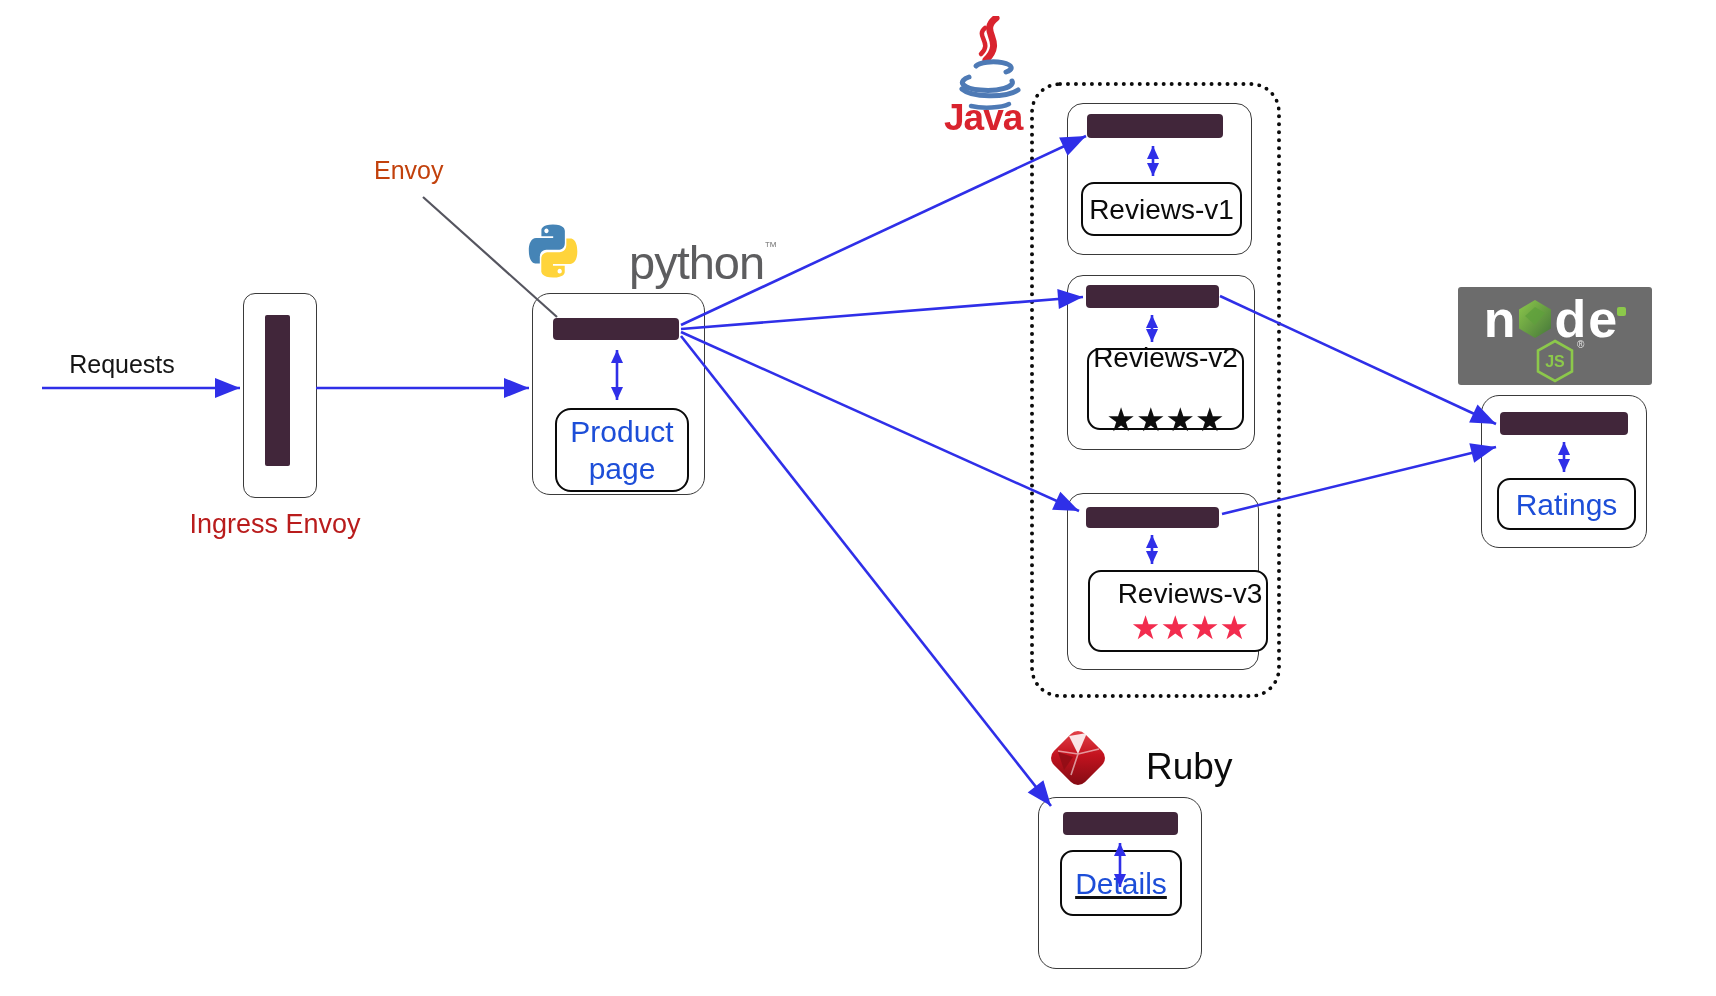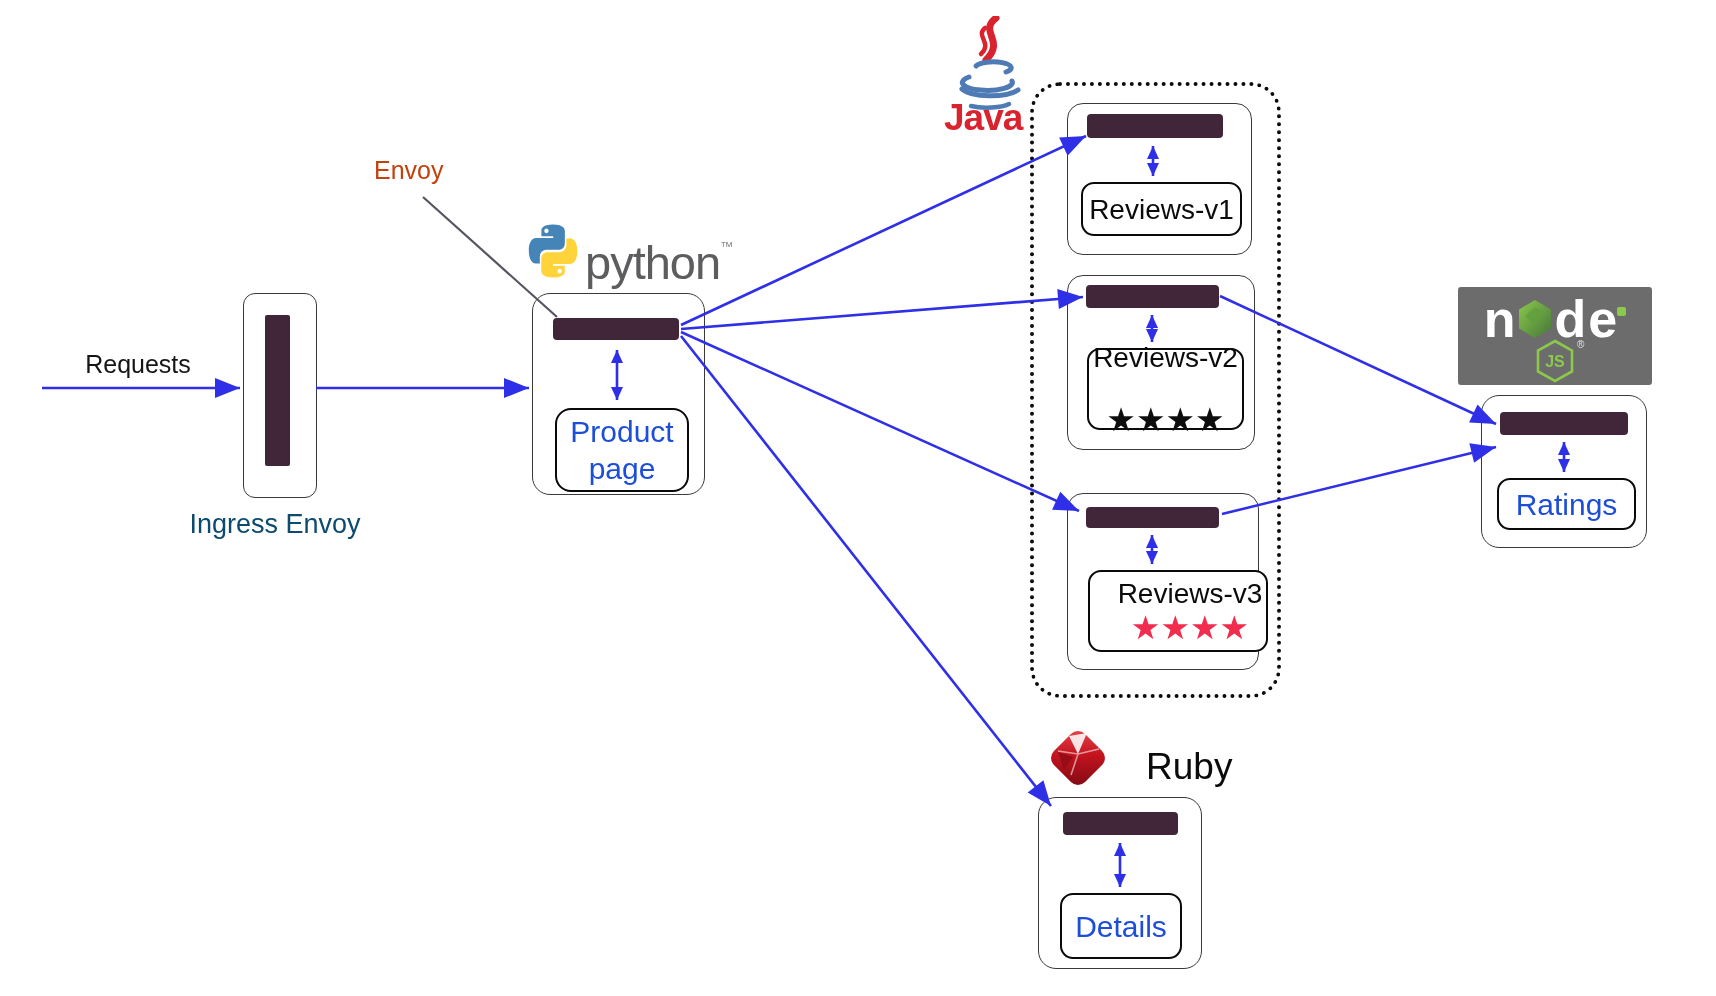--- a/index.html
+++ b/index.html
@@ -16,39 +16,39 @@
   .label-box{
     position:absolute;background:#fff;border:2.6px solid #0a0a0a;border-radius:13px;
     display:flex;flex-direction:column;align-items:center;justify-content:center;
     text-align:center;
   }
   .svc-name{font-size:28px;line-height:31px;color:#0b0b0b;}
   .svc-name-lg{font-size:30px;line-height:37px;color:#1d4ed8;}
   .stars{font-size:33px;line-height:33px;letter-spacing:0;margin-top:2px;}
   .stars.black{color:var(--c-stars-black,#0d0d0d);}
   .stars.red{color:var(--c-stars-red,#f22c4e);}
-  .free-label{position:absolute;font-size:25px;color:#151515;margin-left:16px;}
+  .free-label{position:absolute;font-size:25px;color:#151515;}
   .dotted-box{position:absolute;border:4.2px dotted #0c0c0c;border-radius:30px;background:transparent;}
   .links{position:absolute;left:0;top:0;pointer-events:none;z-index:6;}
   
   .py-text{position:absolute;font-size:47px;font-weight:500;letter-spacing:-1px;
-    color:var(--c-python-gray,#6a6a6a);line-height:50px;}
+    color:var(--c-python-gray,#6a6a6a);line-height:50px;margin-left:44px;}
   .py-tm{font-size:13px;color:#8a8a8a;vertical-align:28px;letter-spacing:0;}
   
   .node-logo{position:absolute;background:var(--c-node-gray,#6c6c6c);border-radius:3px;}
   .node-word{position:absolute;left:0;top:6px;width:100%;display:flex;align-items:center;
     justify-content:center;gap:3px;}
   .node-letter{color:#fff;font-size:52px;font-weight:800;line-height:52px;letter-spacing:-1px;}
   .node-dot{width:9px;height:9px;background:var(--c-node-green-light,#8cc84b);border-radius:2px;
     align-self:flex-start;margin-top:14px;margin-left:-2px;}
   .node-js-badge{position:absolute;left:50%;top:52px;transform:translateX(-50%);}
   .node-reg{position:absolute;left:calc(50% + 22px);top:52px;color:#e8e8e8;font-size:10px;}
   
   .ruby-text{position:absolute;font-size:37px;font-weight:500;color:#0b0b0b;}
-  .ingress-label{position:absolute;font-size:27px;color:#0c4a6e;text-align:center;}
+  .ingress-label{position:absolute;font-size:27px;color:#b91c1c;text-align:center;}
   .envoy-label{position:absolute;font-size:25px;color:#c2410c;}
 </style>
 </head>
 <body>
 
 <div class="canvas">
 
   <div class="free-label" style="left:62px;top:350px;width:120px;text-align:center;">Requests</div>
 
   <div class="svc-box" style="left:243px;top:293px;width:72px;height:203px;border-radius:12px;"></div>
@@ -142,21 +142,21 @@
     </defs>
     <rect x="16" y="16" width="44" height="44" rx="10" transform="rotate(45 38 38)" fill="url(#rubyg)"></rect>
     <polygon points="29,16 47,13 38,34" fill="#ffffff" opacity="0.88"></polygon>
     <polygon points="18,32 33,37 24,50" fill="#8f0d15" opacity="0.85"></polygon>
     <path d="M38 34 L59 29 M38 34 L31 55 M38 34 L18 31" stroke="#ffffff" stroke-width="1.6" opacity="0.55" fill="none"></path>
   </svg>
   <div class="ruby-text" style="left:1114px;top:746px;margin-left:32px;">Ruby</div>
 
   <div class="svc-box" style="left:1038px;top:797px;width:162px;height:170px;border-radius:18px;"></div>
   <div class="bar" style="left:1063px;top:812px;width:115px;height:23px;"></div>
-  <div class="label-box" style="left:1060px;top:893px;width:118px;height:62px;">
+  <div class="label-box" style="left:1060px;top:850px;width:118px;height:62px;text-decoration:underline;">
     <div class="svc-name-lg">Details</div>
   </div>
 
   <svg class="links" width="1716" height="996" viewBox="0 0 1716 996">
     <defs>
       <marker id="mArrow" markerUnits="userSpaceOnUse" markerWidth="30" markerHeight="24" refX="26" refY="11" orient="auto">
         <path d="M1,1 L26,11 L1,21 Z" style="fill:var(--c-arrow-blue)"></path>
       </marker>
       <marker id="mSmall" markerUnits="userSpaceOnUse" markerWidth="17" markerHeight="15" refX="14" refY="7" orient="auto-start-reverse">
         <path d="M1,1 L14,7 L1,13 Z" style="fill:var(--c-arrow-blue)"></path>

